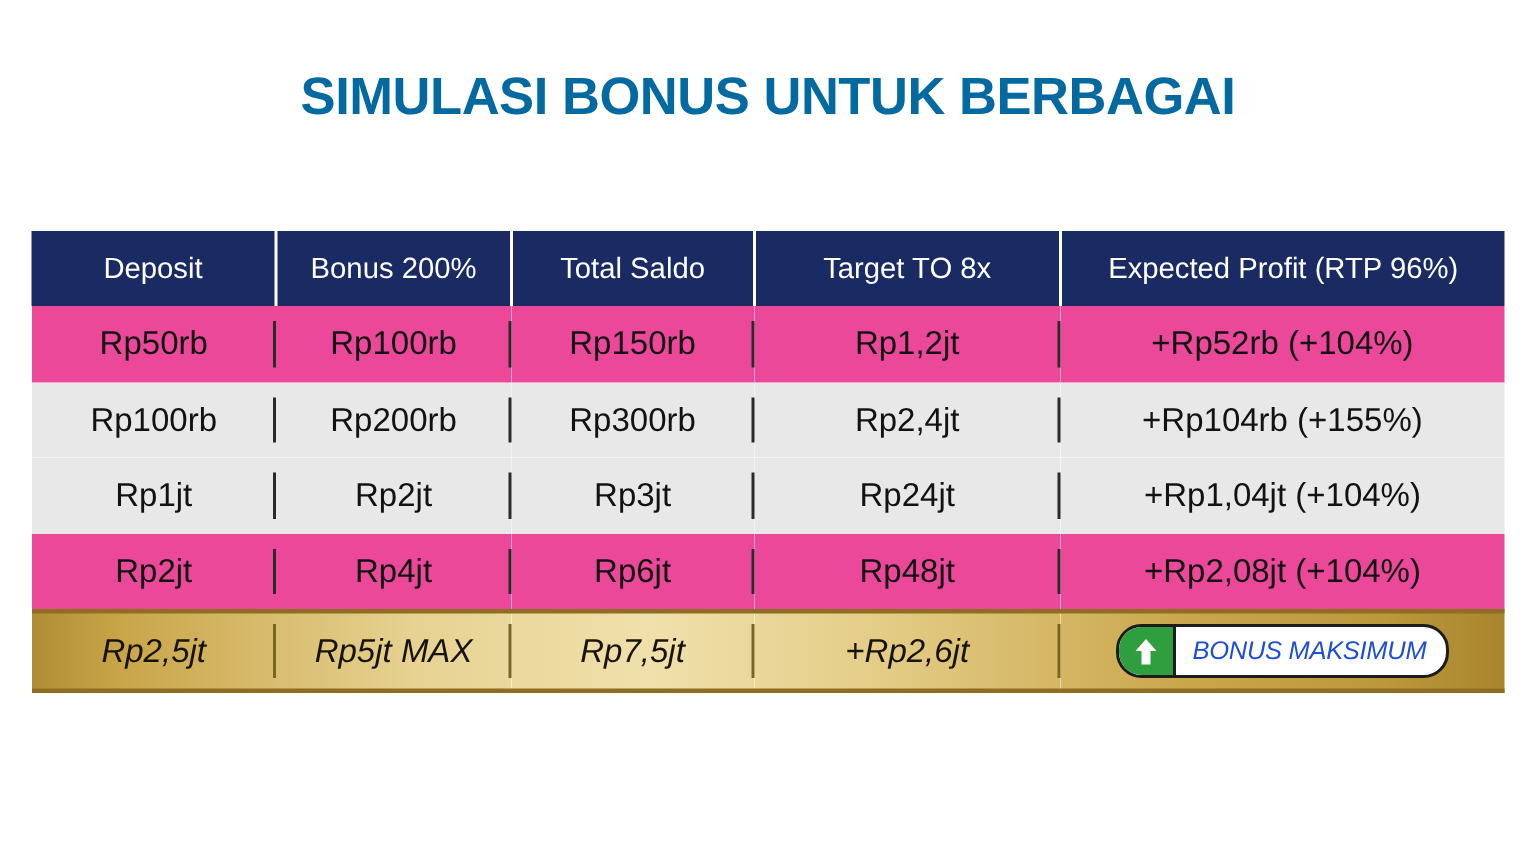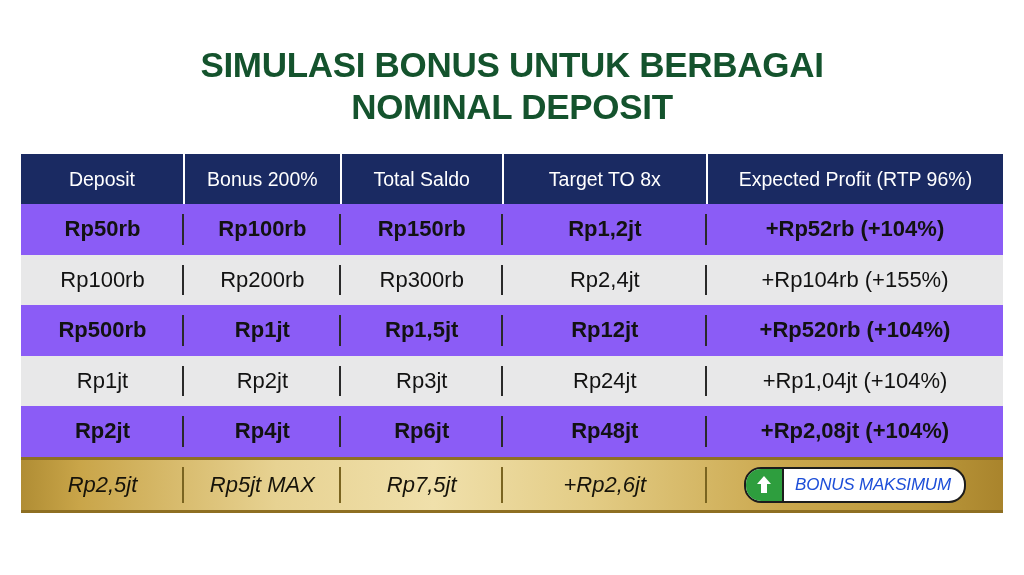--- a/index.html
+++ b/index.html
@@ -26,21 +26,21 @@
   .title-block {
     position: absolute;
     top: 44px;
     left: 0;
     width: 1024px;
     text-align: center;
   }
   .title-line {
     font-size: 35px;
     font-weight: bold;
-    color: #14532d;
+    color: #0369a1;
     letter-spacing: -0.3px;
     line-height: 42px;
     white-space: nowrap;
   }
 
   
   .table-wrap {
     position: absolute;
     left: 21px;
     top: 154px;
@@ -71,21 +71,21 @@
     box-sizing: border-box;
   }
   thead th:last-child {
     border-right: none;
   }
 
   
   tbody tr {
     height: 50.5px;
   }
-  tbody tr.odd  { background: #8b5cf6; font-weight: bold; }
+  tbody tr.odd  { background: #ec4899; }
   tbody tr.even { background: #e8e8e9; }
 
   tbody td {
     height: 50.5px;
     text-align: center;
     vertical-align: middle;
     font-size: 22px;
     color: #121212;
     position: relative;
     box-sizing: border-box;
@@ -158,21 +158,20 @@
     white-space: nowrap;
   }
 </style>
 </head>
 <body>
 
 <div class="page">
 
   <div class="title-block">
     <div class="title-line">SIMULASI BONUS UNTUK BERBAGAI</div>
-    <div class="title-line">NOMINAL DEPOSIT</div>
   </div>
 
   <div class="table-wrap">
     <table class="tbl">
       <thead>
         <tr>
           <th style="width:158px">Deposit</th>
           <th style="width:152px">Bonus 200%</th>
           <th style="width:157px">Total Saldo</th>
           <th style="width:198px">Target TO 8x</th>
@@ -190,27 +189,20 @@
         </tr>
 
         <tr class="even">
           <td class="sep">Rp100rb</td>
           <td class="sep">Rp200rb</td>
           <td class="sep">Rp300rb</td>
           <td class="sep">Rp2,4jt</td>
           <td>+Rp104rb (+155%)</td>
         </tr>
 
-        <tr class="odd">
-          <td class="sep">Rp500rb</td>
-          <td class="sep">Rp1jt</td>
-          <td class="sep">Rp1,5jt</td>
-          <td class="sep">Rp12jt</td>
-          <td>+Rp520rb (+104%)</td>
-        </tr>
 
         <tr class="even">
           <td class="sep">Rp1jt</td>
           <td class="sep">Rp2jt</td>
           <td class="sep">Rp3jt</td>
           <td class="sep">Rp24jt</td>
           <td>+Rp1,04jt (+104%)</td>
         </tr>
 
         <tr class="odd">

